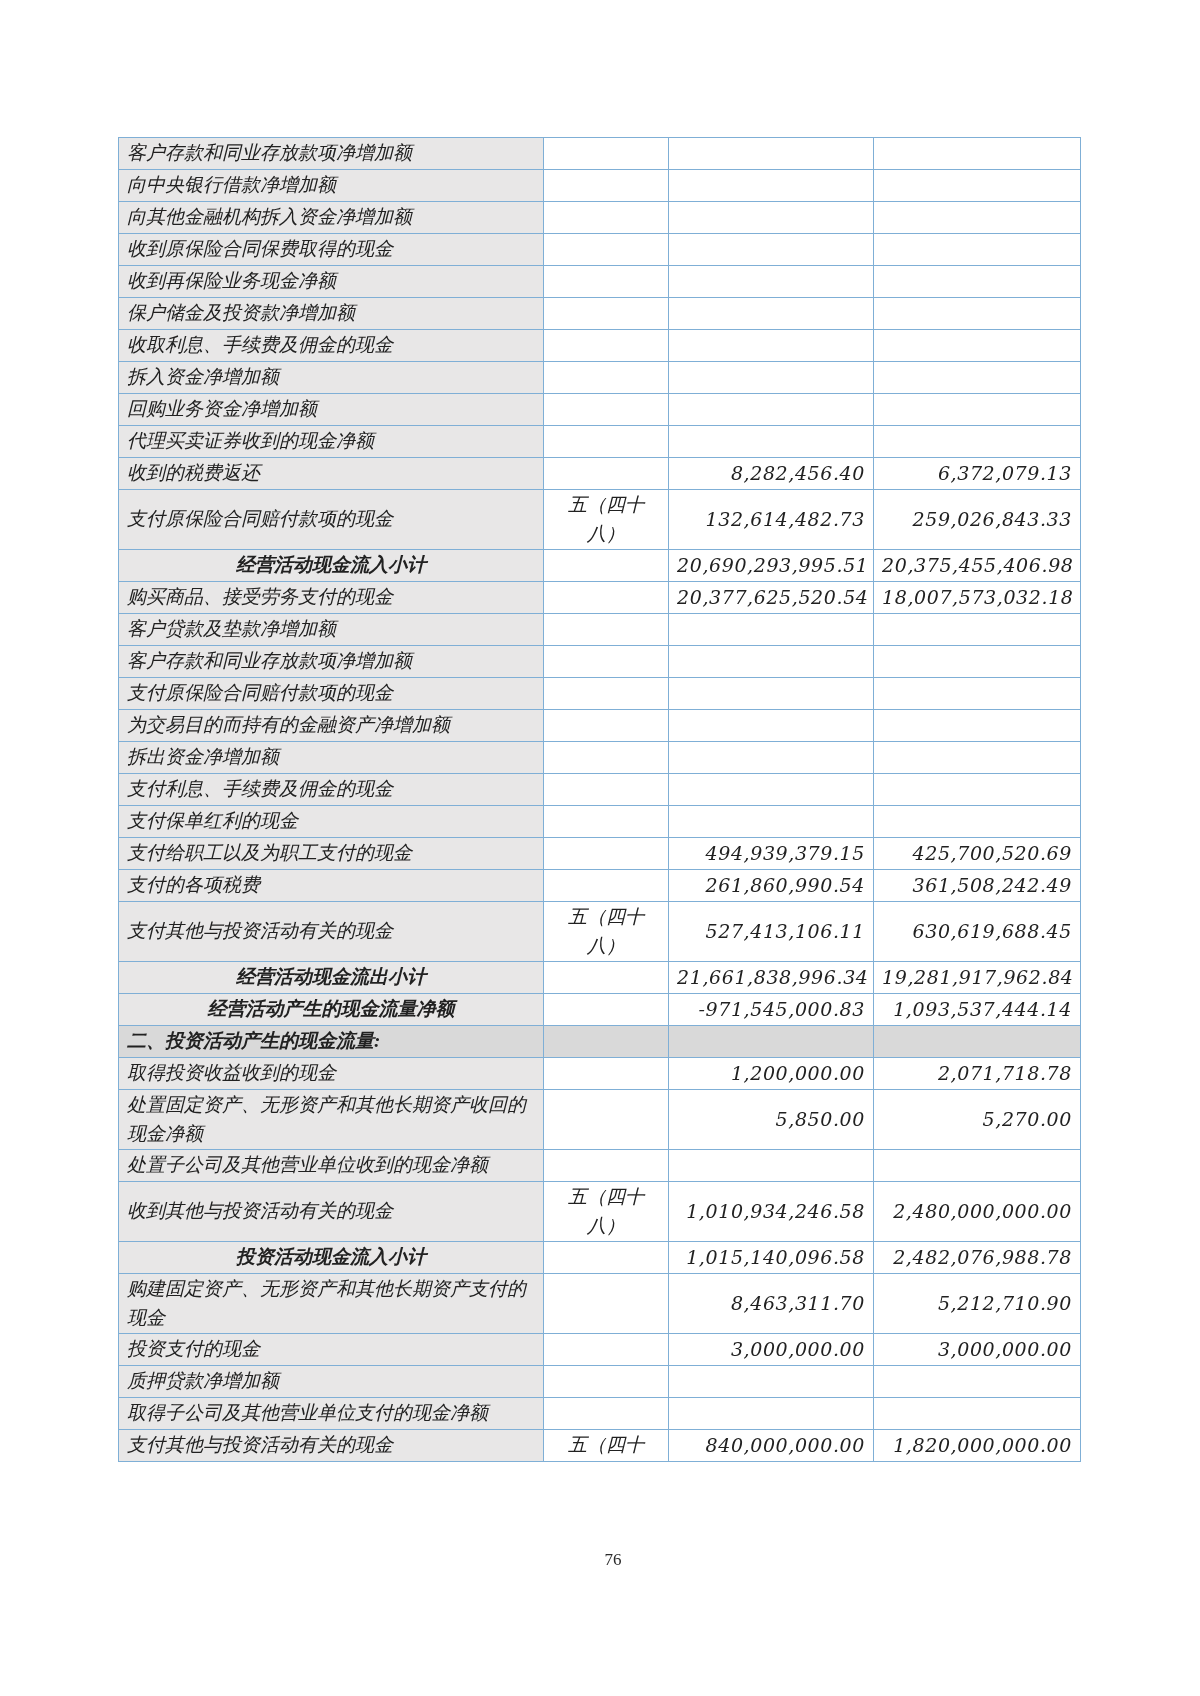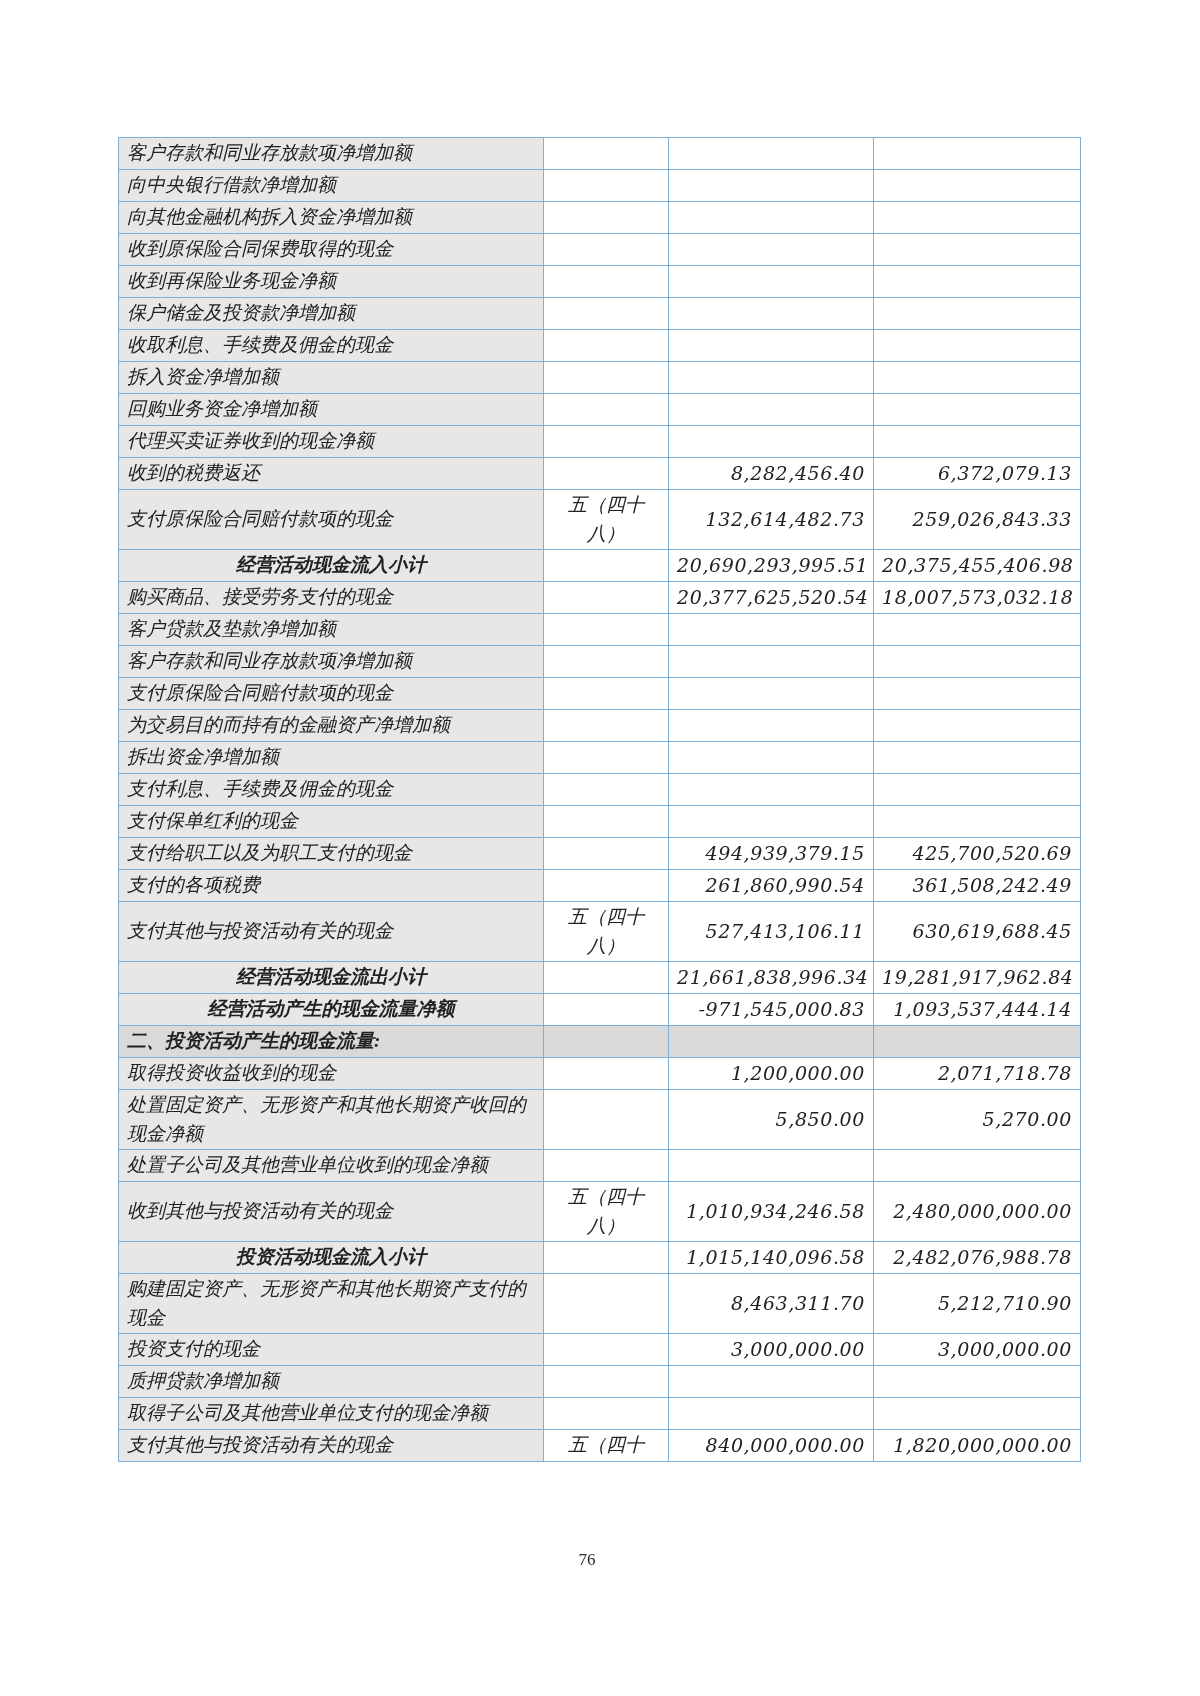--- a/index.html
+++ b/index.html
@@ -58,21 +58,21 @@
     margin-top:20px;
   }
   tr.section td{
     background:var(--section-bg);
   }
   tr.section td.c-label{
     font-weight:bold;
   }
   .page-number{
     position:absolute;
-    left:106px;width:962px;
+    left:132px;width:962px;
     top:1550px;
     text-align:center;
     font-size:17px;
     color:#2b2b2b;
   }
 </style>
 </head>
 <body>
 
 <div class="doc-table-wrap">

